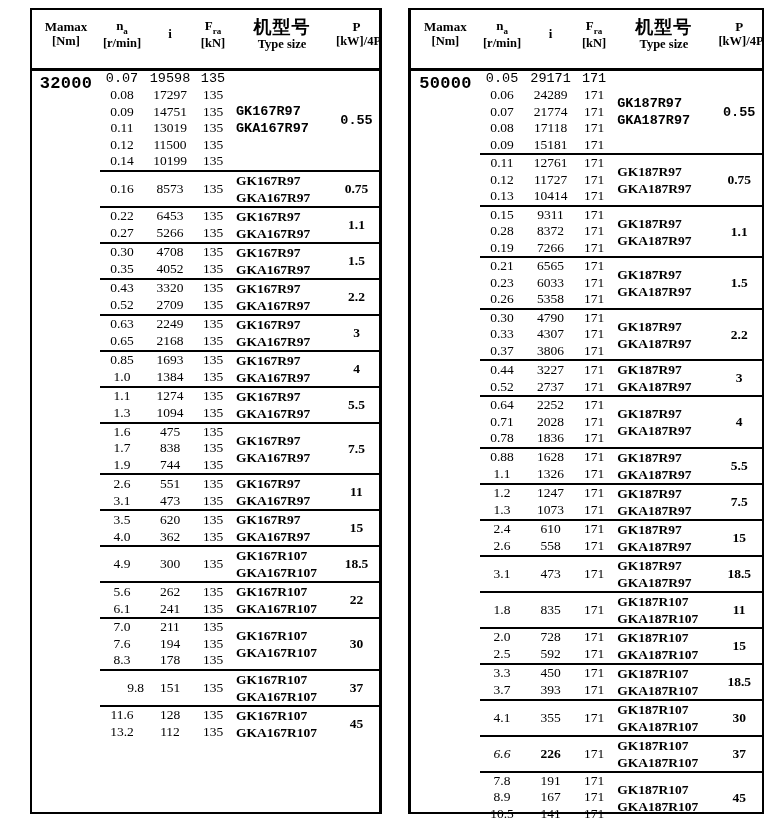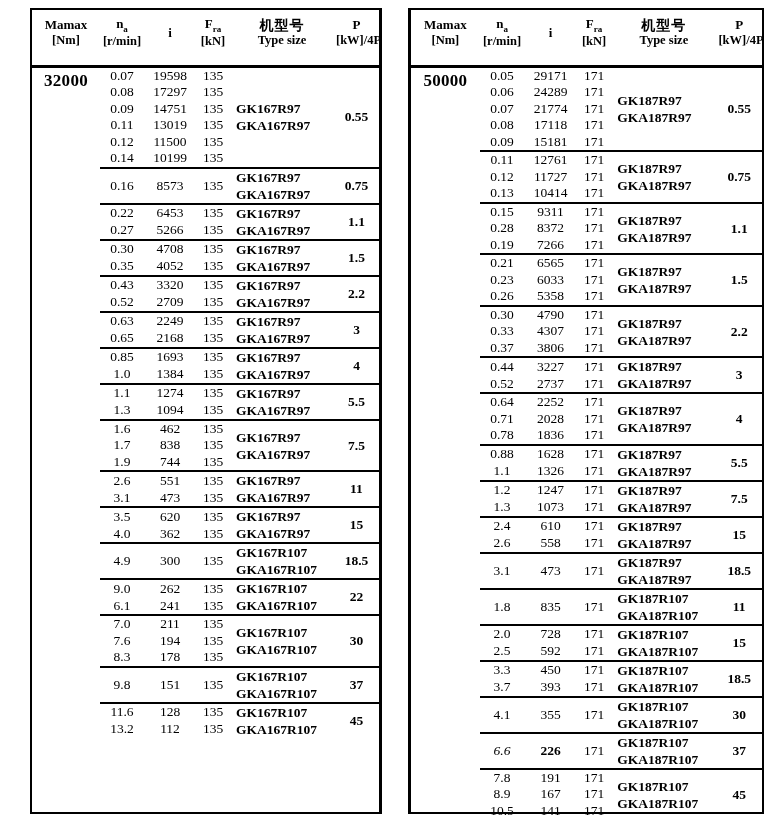--- a/index.html
+++ b/index.html
@@ -64,30 +64,30 @@
     padding: 6px 2px 16px 2px;
     text-align: center;
     font-weight: bold;
     vertical-align: middle;
     line-height: 1.18;
     font-size: 13px;
   }
   .hd-l1 { display: block; white-space: nowrap; }
   .hd-l2 { display: block; white-space: nowrap; font-size: 12.5px; }
   .hd-sub { font-size: 9px; vertical-align: sub; font-weight: bold; }
-  .hd-cn  { font-size: 14px; font-family: "DejaVu Sans", "Liberation Sans", sans-serif; font-weight: bold; letter-spacing: 1px;}
+  .hd-cn  { font-size: 18px; font-family: "DejaVu Sans", "Liberation Sans", sans-serif; font-weight: bold; letter-spacing: 1px;}
 
   
   tbody td {
     padding: 0;
     vertical-align: middle;
     font-size: 13.5px;
   }
   .grp-top > td { border-top: 2px solid #000; }
-  tbody tr.first-grp > td { border-top: none; }
+  tbody tr.first-grp > td { border-top: none; font-family: Liberation Mono, monospace; }
 
   td.ma {
     font-weight: bold;
     font-size: 17px;
     text-align: center;
     vertical-align: top;
     padding-top: 3px;
     letter-spacing: 0.3px;
   }
   td.numcell {
@@ -286,21 +286,21 @@
               </td>
               <td class="p" rowspan="2">5.5</td>
             </tr>
             <tr>
               <td class="numcell">1.3</td>
               <td class="numcell">1094</td>
               <td class="numcell">135</td>
             </tr>
             <tr class="grp-top">
               <td class="numcell">1.6</td>
-              <td class="numcell">462</td>
+              <td class="numcell">475</td>
               <td class="numcell">135</td>
               <td class="type" rowspan="3">
                 <span class="tline">GK167R97</span>
                 <span class="tline">GKA167R97</span>
               </td>
               <td class="p" rowspan="3">7.5</td>
             </tr>
             <tr>
               <td class="numcell">1.7</td>
               <td class="numcell">838</td>
@@ -345,21 +345,21 @@
               <td class="numcell" style="height: 34px; line-height: 34px;">4.9</td>
               <td class="numcell" style="height: 34px; line-height: 34px;">300</td>
               <td class="numcell" style="height: 34px; line-height: 34px;">135</td>
               <td class="type" rowspan="1">
                 <span class="tline">GK167R107</span>
                 <span class="tline">GKA167R107</span>
               </td>
               <td class="p" rowspan="1">18.5</td>
             </tr>
             <tr class="grp-top">
-              <td class="numcell">9.0</td>
+              <td class="numcell">5.6</td>
               <td class="numcell">262</td>
               <td class="numcell">135</td>
               <td class="type" rowspan="2">
                 <span class="tline">GK167R107</span>
                 <span class="tline">GKA167R107</span>
               </td>
               <td class="p" rowspan="2">22</td>
             </tr>
             <tr>
               <td class="numcell">6.1</td>
@@ -380,21 +380,21 @@
               <td class="numcell">7.6</td>
               <td class="numcell">194</td>
               <td class="numcell">135</td>
             </tr>
             <tr>
               <td class="numcell">8.3</td>
               <td class="numcell">178</td>
               <td class="numcell">135</td>
             </tr>
             <tr class="grp-top">
-              <td class="numcell" style="height: 34px; line-height: 34px;">9.8</td>
+              <td class="numcell" style="height: 34px; line-height: 34px; text-align: right;">9.8</td>
               <td class="numcell" style="height: 34px; line-height: 34px;">151</td>
               <td class="numcell" style="height: 34px; line-height: 34px;">135</td>
               <td class="type" rowspan="1">
                 <span class="tline">GK167R107</span>
                 <span class="tline">GKA167R107</span>
               </td>
               <td class="p" rowspan="1">37</td>
             </tr>
             <tr class="grp-top">
               <td class="numcell">11.6</td>

